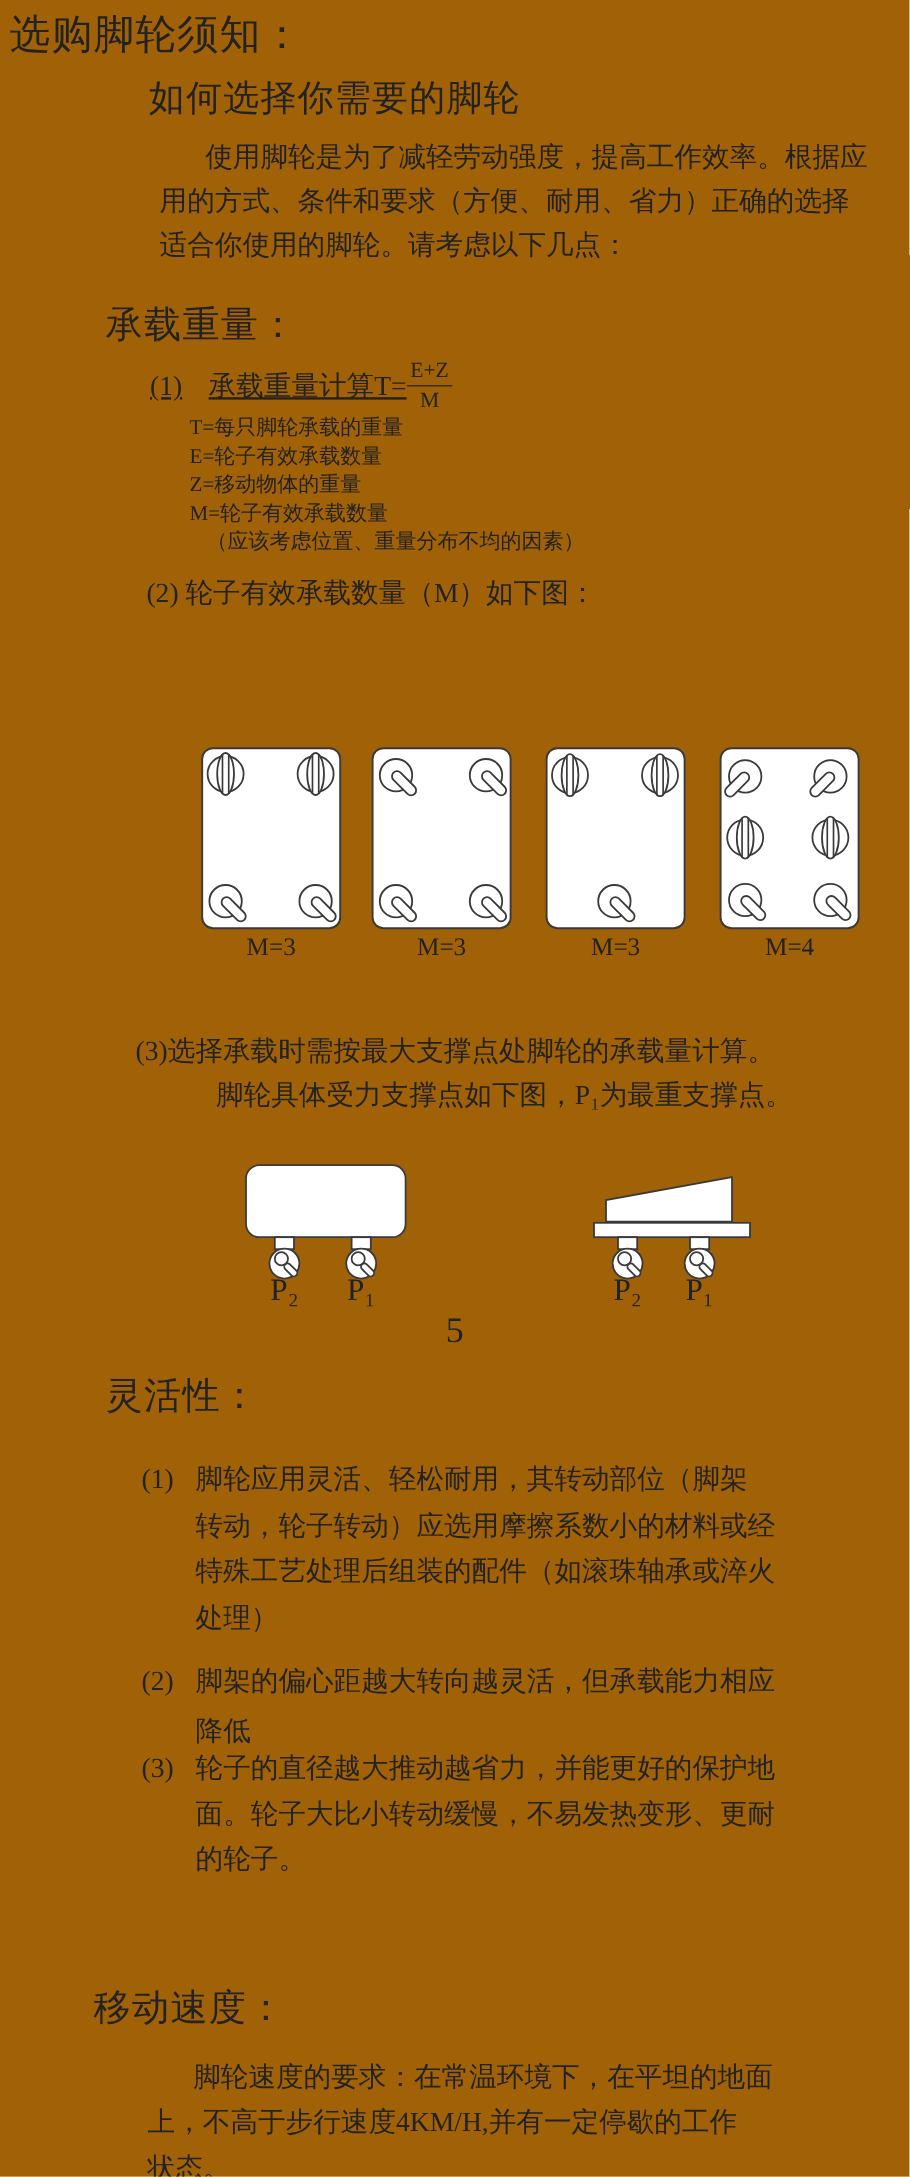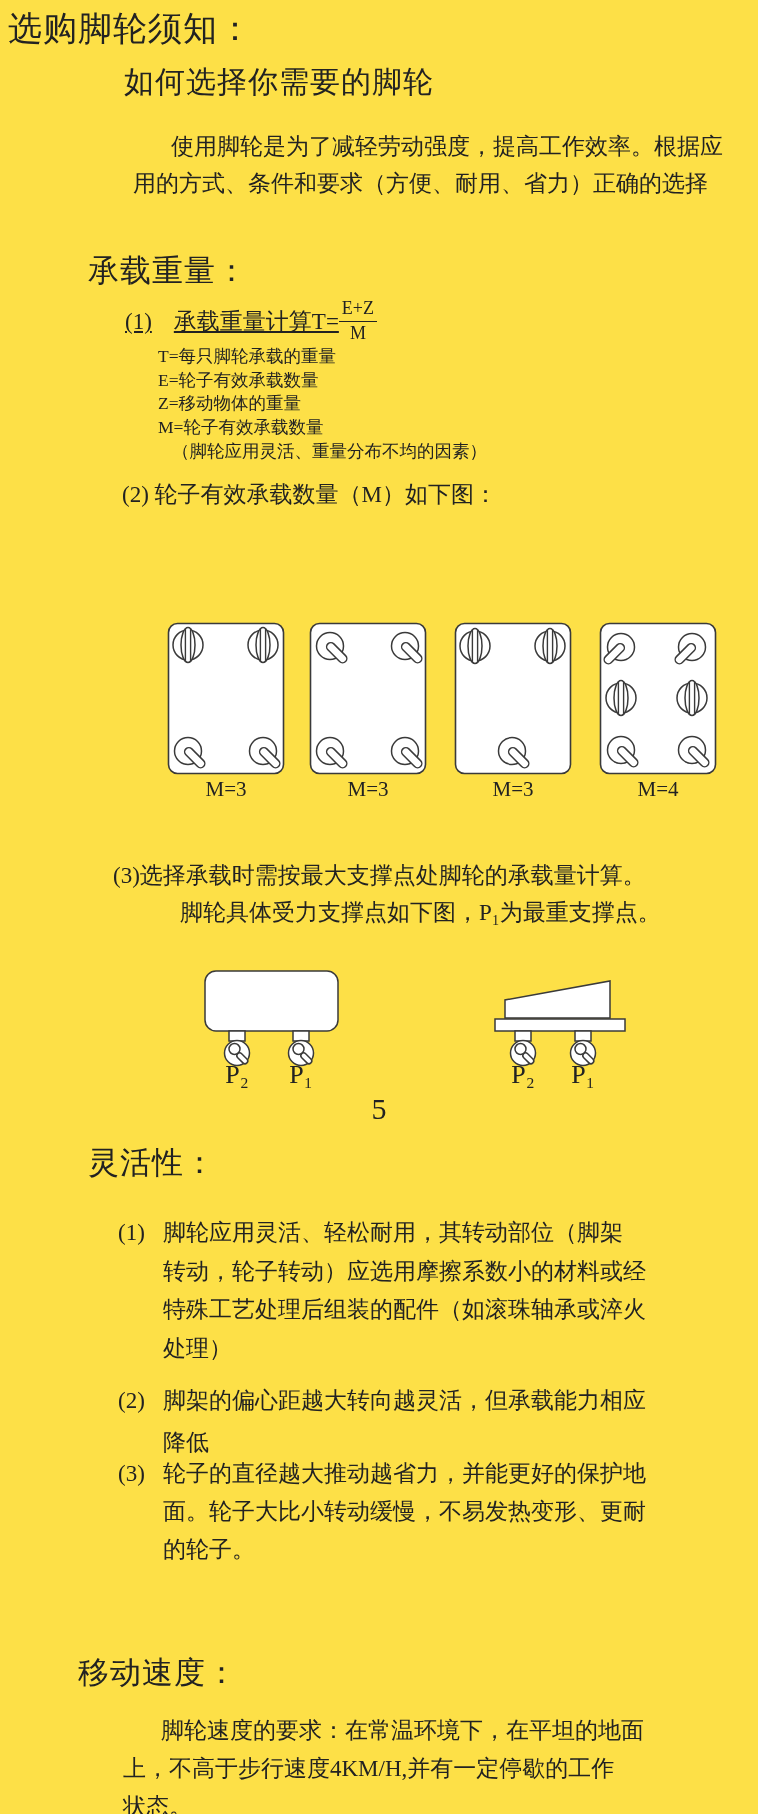--- a/index.html
+++ b/index.html
@@ -1,22 +1,22 @@
 <!DOCTYPE html>
 <html><head>
 <meta charset="utf-8">
 <style>
   html,body{margin:0;padding:0;background:#ffffff;}
   body{font-family:"Liberation Serif","DejaVu Serif",serif;color:#222;}
-  .page{position:relative;width:758px;height:1814px;background:#fde047;overflow:hidden;}
+  .page{position:relative;width:758px;height:1814px;background:#a16207;overflow:hidden;}
   .abs{position:absolute;white-space:nowrap;}
 
   .doc-title{left:8px;top:6px;font-size:34px;letter-spacing:1px;}
   .intro-heading{left:88px;top:62px;font-size:30px;letter-spacing:1px;margin-left:36px;}
-  .intro-para{left:133px;top:112px;font-size:23px;line-height:37px;margin-top:16px;}
+  .intro-para{left:133px;top:112px;font-size:23px;line-height:37px;}
   .intro-para div:first-child{padding-left:38px;}
 
   .load-heading{left:88px;top:250px;font-size:31px;letter-spacing:1px;}
   .formula-line{left:125px;top:301px;font-size:23px;text-decoration:underline;}
   .f-num{margin-right:22px;}
   .frac{display:inline-block;vertical-align:middle;text-align:center;font-size:18px;line-height:1.2;transform:translateY(-3px);}
   .frac .num{display:block;border-bottom:1.6px solid #222;padding:0 3px 1px 3px;}
   .frac .den{display:block;padding-top:1px;}
   .defs-block{left:158px;top:345px;font-size:17.5px;line-height:23.5px;}
   .defs-note{left:172px;top:439px;font-size:17.5px;}
@@ -73,35 +73,36 @@
 </svg>
 
 <div class="page">
 
   <div class="abs doc-title">选购脚轮须知：</div>
 
   <div class="abs intro-heading">如何选择你需要的脚轮</div>
   <div class="abs intro-para">
       <div>使用脚轮是为了减轻劳动强度，提高工作效率。根据应</div>
       <div>用的方式、条件和要求（方便、耐用、省力）正确的选择</div>
+      <div>适合你使用的脚轮。请考虑以下几点：</div>
     </div>
 
   <div class="abs load-heading">承载重量：</div>
 
   <div class="abs formula-line">
     <span class="f-num">(1)</span><span>承载重量计算T=</span><span class="frac"><span class="num">E+Z</span><span class="den">M</span></span>
   </div>
 
   <div class="abs defs-block">
       <div>T=每只脚轮承载的重量</div>
       <div>E=轮子有效承载数量</div>
       <div>Z=移动物体的重量</div>
       <div>M=轮子有效承载数量</div>
     </div>
-  <div class="abs defs-note">（脚轮应用灵活、重量分布不均的因素）</div>
+  <div class="abs defs-note">（应该考虑位置、重量分布不均的因素）</div>
 
   <div class="abs item2-line">(2) 轮子有效承载数量（M）如下图：</div>
 
   <div class="abs boards">
 
     <div class="board" style="left:167px">
       <svg width="118" height="153" viewBox="0 0 118 153">
         <rect class="board-rect" x="1.5" y="1.5" width="115" height="150" rx="9"></rect>
         <use href="#cast-fixed" transform="translate(21,23)"></use>
         <use href="#cast-fixed" transform="translate(96,23)"></use>

